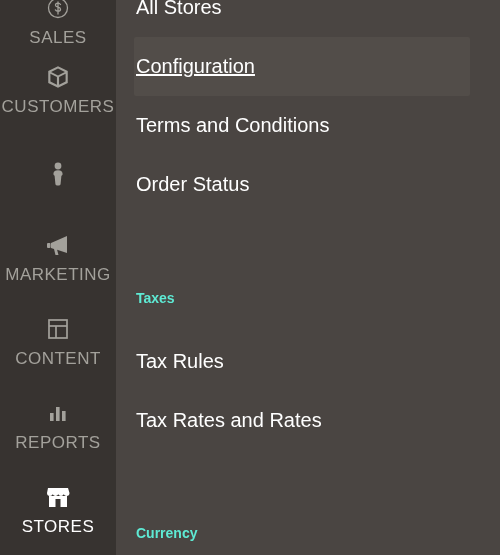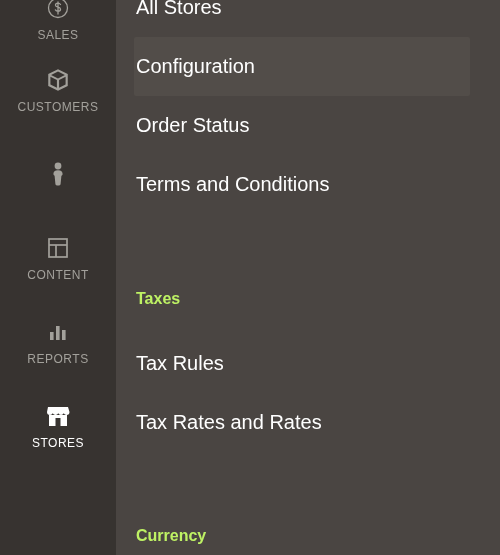--- a/index.html
+++ b/index.html
@@ -20,21 +20,21 @@
     display: flex; flex-direction: column; align-items: center; justify-content: center;
     height: 84px;
     color: #a3a19b;
     gap: 6px;
     cursor: pointer;
   }
   .sidebar-item.first { height: 48px; justify-content: flex-start; padding-top: 0; }
   .sidebar-item.first .icon { margin-top: -6px; }
   .sidebar-item.active { color: #ffffff; }
   .sidebar-label {
-    font-size: 12px;
+    font-size: 17px;
     letter-spacing: 0.5px;
     font-weight: 400;
     text-align: center;
   }
   .icon { width: 28px; height: 28px; display: flex; align-items: center; justify-content: center; }
   svg { display: block; }
 
   .panel {
     flex: 1;
     background: #4a4542;
@@ -52,25 +52,26 @@
     color: #ffffff;
     cursor: pointer;
     border-radius: 2px;
     padding-left: 0;
   }
   .menu-item.active {
     background: #524d49;
     margin-left: -2px;
     margin-right: 22px;
     padding-left: 2px;
+    text-decoration: underline;
   }
   .section-spacer { height: 76px; }
   .section-heading {
-    font-size: 16px;
-    color: #bef264;
+    font-size: 14px;
+    color: #5eead4;
     font-weight: 600;
     margin-bottom: 26px;
   }
   .section-heading.cut {
     margin-top: 76px;
     margin-bottom: 0;
     line-height: 1;
     position: relative;
   }
 </style>
@@ -101,20 +102,29 @@
 
     <div class="sidebar-item">
       <span class="icon">
         <svg width="24" height="26" viewBox="0 0 24 26">
           <circle cx="12" cy="5" r="3.4" fill="#a3a19b"></circle>
           <path fill="#a3a19b" d="M12 9.3c-3.2 0-4.6 1.4-4.6 3.8 0 .8.4 1.4 1.2 1.7l.8 8.2c.1.9.7 1.4 1.5 1.4h2.2c.8 0 1.4-.5 1.5-1.4l.8-8.2c.8-.3 1.2-.9 1.2-1.7 0-2.4-1.4-3.8-4.6-3.8z"></path>
         </svg>
       </span>
     </div>
 
+    <div class="sidebar-item">
+      <span class="icon">
+        <svg width="26" height="24" viewBox="0 0 26 24">
+          <path fill="#a3a19b" d="M22 3 6 10v5l3 .9L10.5 22h3l-1.4-5.2L22 20V3z"></path>
+          <rect x="2" y="10" width="3.5" height="5" rx="1" fill="#a3a19b"></rect>
+        </svg>
+      </span>
+      <span class="sidebar-label">MARKETING</span>
+    </div>
 
     <div class="sidebar-item">
       <span class="icon">
         <svg width="24" height="24" viewBox="0 0 24 24">
           <rect x="3" y="3" width="18" height="18" stroke="#a3a19b" stroke-width="1.7" fill="none"></rect>
           <line x1="3" y1="9" x2="21" y2="9" stroke="#a3a19b" stroke-width="1.7"></line>
           <line x1="10" y1="9" x2="10" y2="21" stroke="#a3a19b" stroke-width="1.7"></line>
         </svg>
       </span>
       <span class="sidebar-label">CONTENT</span>
@@ -145,24 +155,24 @@
 
   <section class="panel">
     <div class="panel-inner">
       <div class="menu-item">
         <span>All Stores</span>
       </div>
       <div class="menu-item active">
         <span>Configuration</span>
       </div>
       <div class="menu-item">
-        <span>Order Status</span>
+        <span>Terms and Conditions</span>
       </div>
       <div class="menu-item">
-        <span>Terms and Conditions</span>
+        <span>Order Status</span>
       </div>
 
       <div class="section-spacer"></div>
       <div class="section-heading">Taxes</div>
 
       <div class="menu-item">
         <span>Tax Rules</span>
       </div>
       <div class="menu-item">
         <span>Tax Rates and Rates</span>

